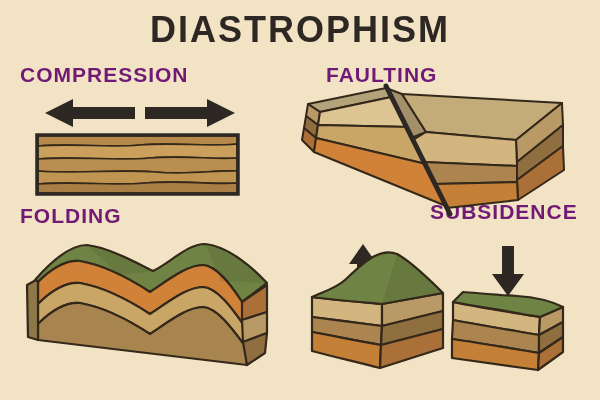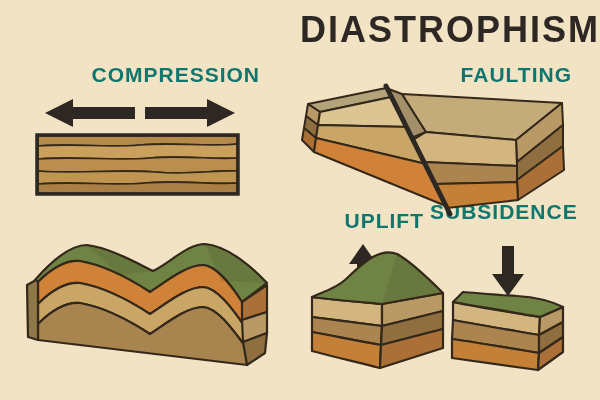--- a/index.html
+++ b/index.html
@@ -1,39 +1,39 @@
 <!DOCTYPE html>
 <html><head>
 <meta charset="utf-8">
 <style>
   html,body{margin:0;padding:0;background:#f2e3c5;}
   .stage{
     position:relative;width:600px;height:400px;background:#f2e3c5;
     font-family:"Liberation Sans",sans-serif;overflow:hidden;
   }
   .lbl{
-    position:absolute;font-weight:800;color:#0f766e;text-align:right;
+    position:absolute;font-weight:800;color:#701a75;text-align:left;
     letter-spacing:1px;font-size:21px;line-height:1.1;
   }
   .title{
-    position:absolute;left:0;right:0;top:9px;text-align:right;
+    position:absolute;left:0;right:0;top:9px;text-align:center;
     font-weight:800;color:#2d2823;font-size:36px;letter-spacing:2px;
   }
   svg{position:absolute;display:block;}
 </style>
 </head>
 <body>
 
 <div class="stage">
 
   <div class="title">DIASTROPHISM</div>
 
   <div class="lbl" style="left:20px;width:240px;top:63px">COMPRESSION</div>
   <div class="lbl" style="left:326px;width:246px;top:63px">FAULTING</div>
-  <div class="lbl" style="left:304px;width:120px;top:209px">UPLIFT</div>
+  <div class="lbl" style="left:20px;width:240px;top:204px">FOLDING</div>
   <div class="lbl" style="left:430px;width:144px;top:200px">SUBSIDENCE</div>
 
   <svg style="left:40px;top:92px" width="200" height="42" viewBox="0 0 200 42">
     <path d="M5,21 L33,7 L33,15 L95,15 L95,27 L33,27 L33,35 Z" fill="#2d2823"></path>
     <path d="M195,21 L167,7 L167,15 L105,15 L105,27 L167,27 L167,35 Z" fill="#2d2823"></path>
   </svg>
 
   <svg style="left:35px;top:133px" width="205" height="63" viewBox="0 0 205 63">
     <g stroke-width="1.6" stroke-linejoin="round" stroke="#33281a">
       <path d="M3,3 L202,3 L202,11 C170,14 140,9 105,12 C70,15 40,10 3,13 Z" fill="#b5894a"></path>

